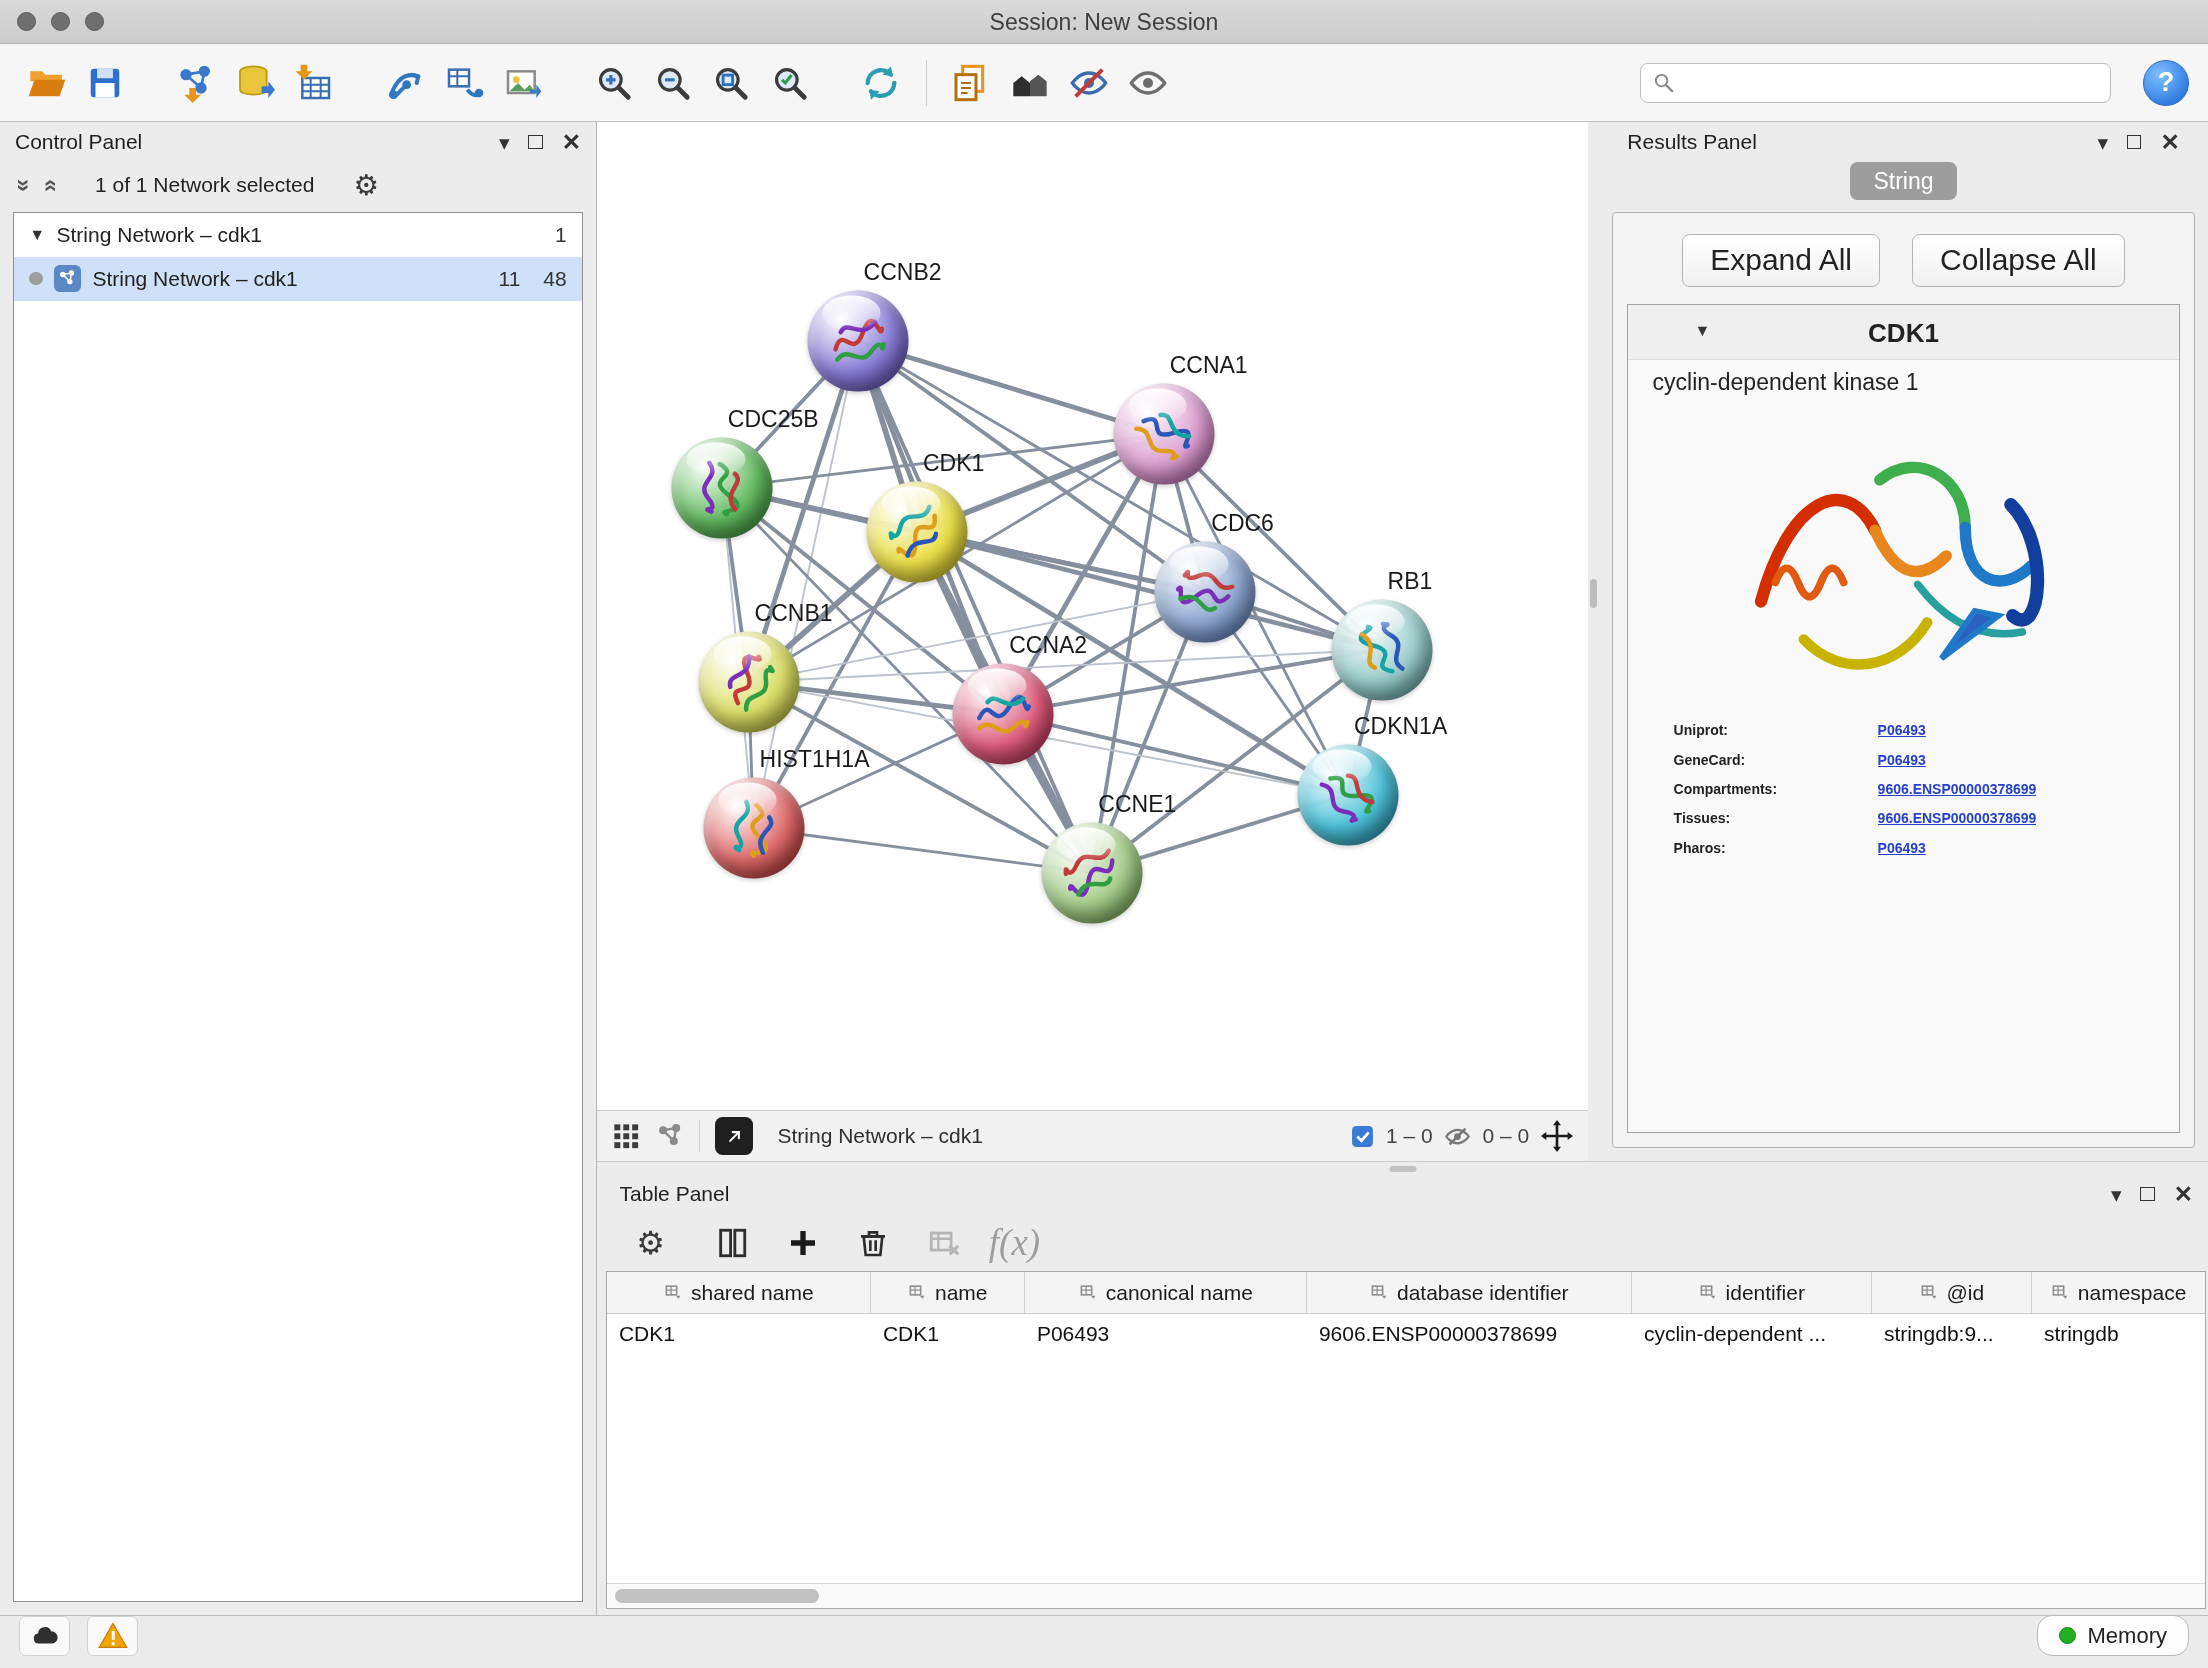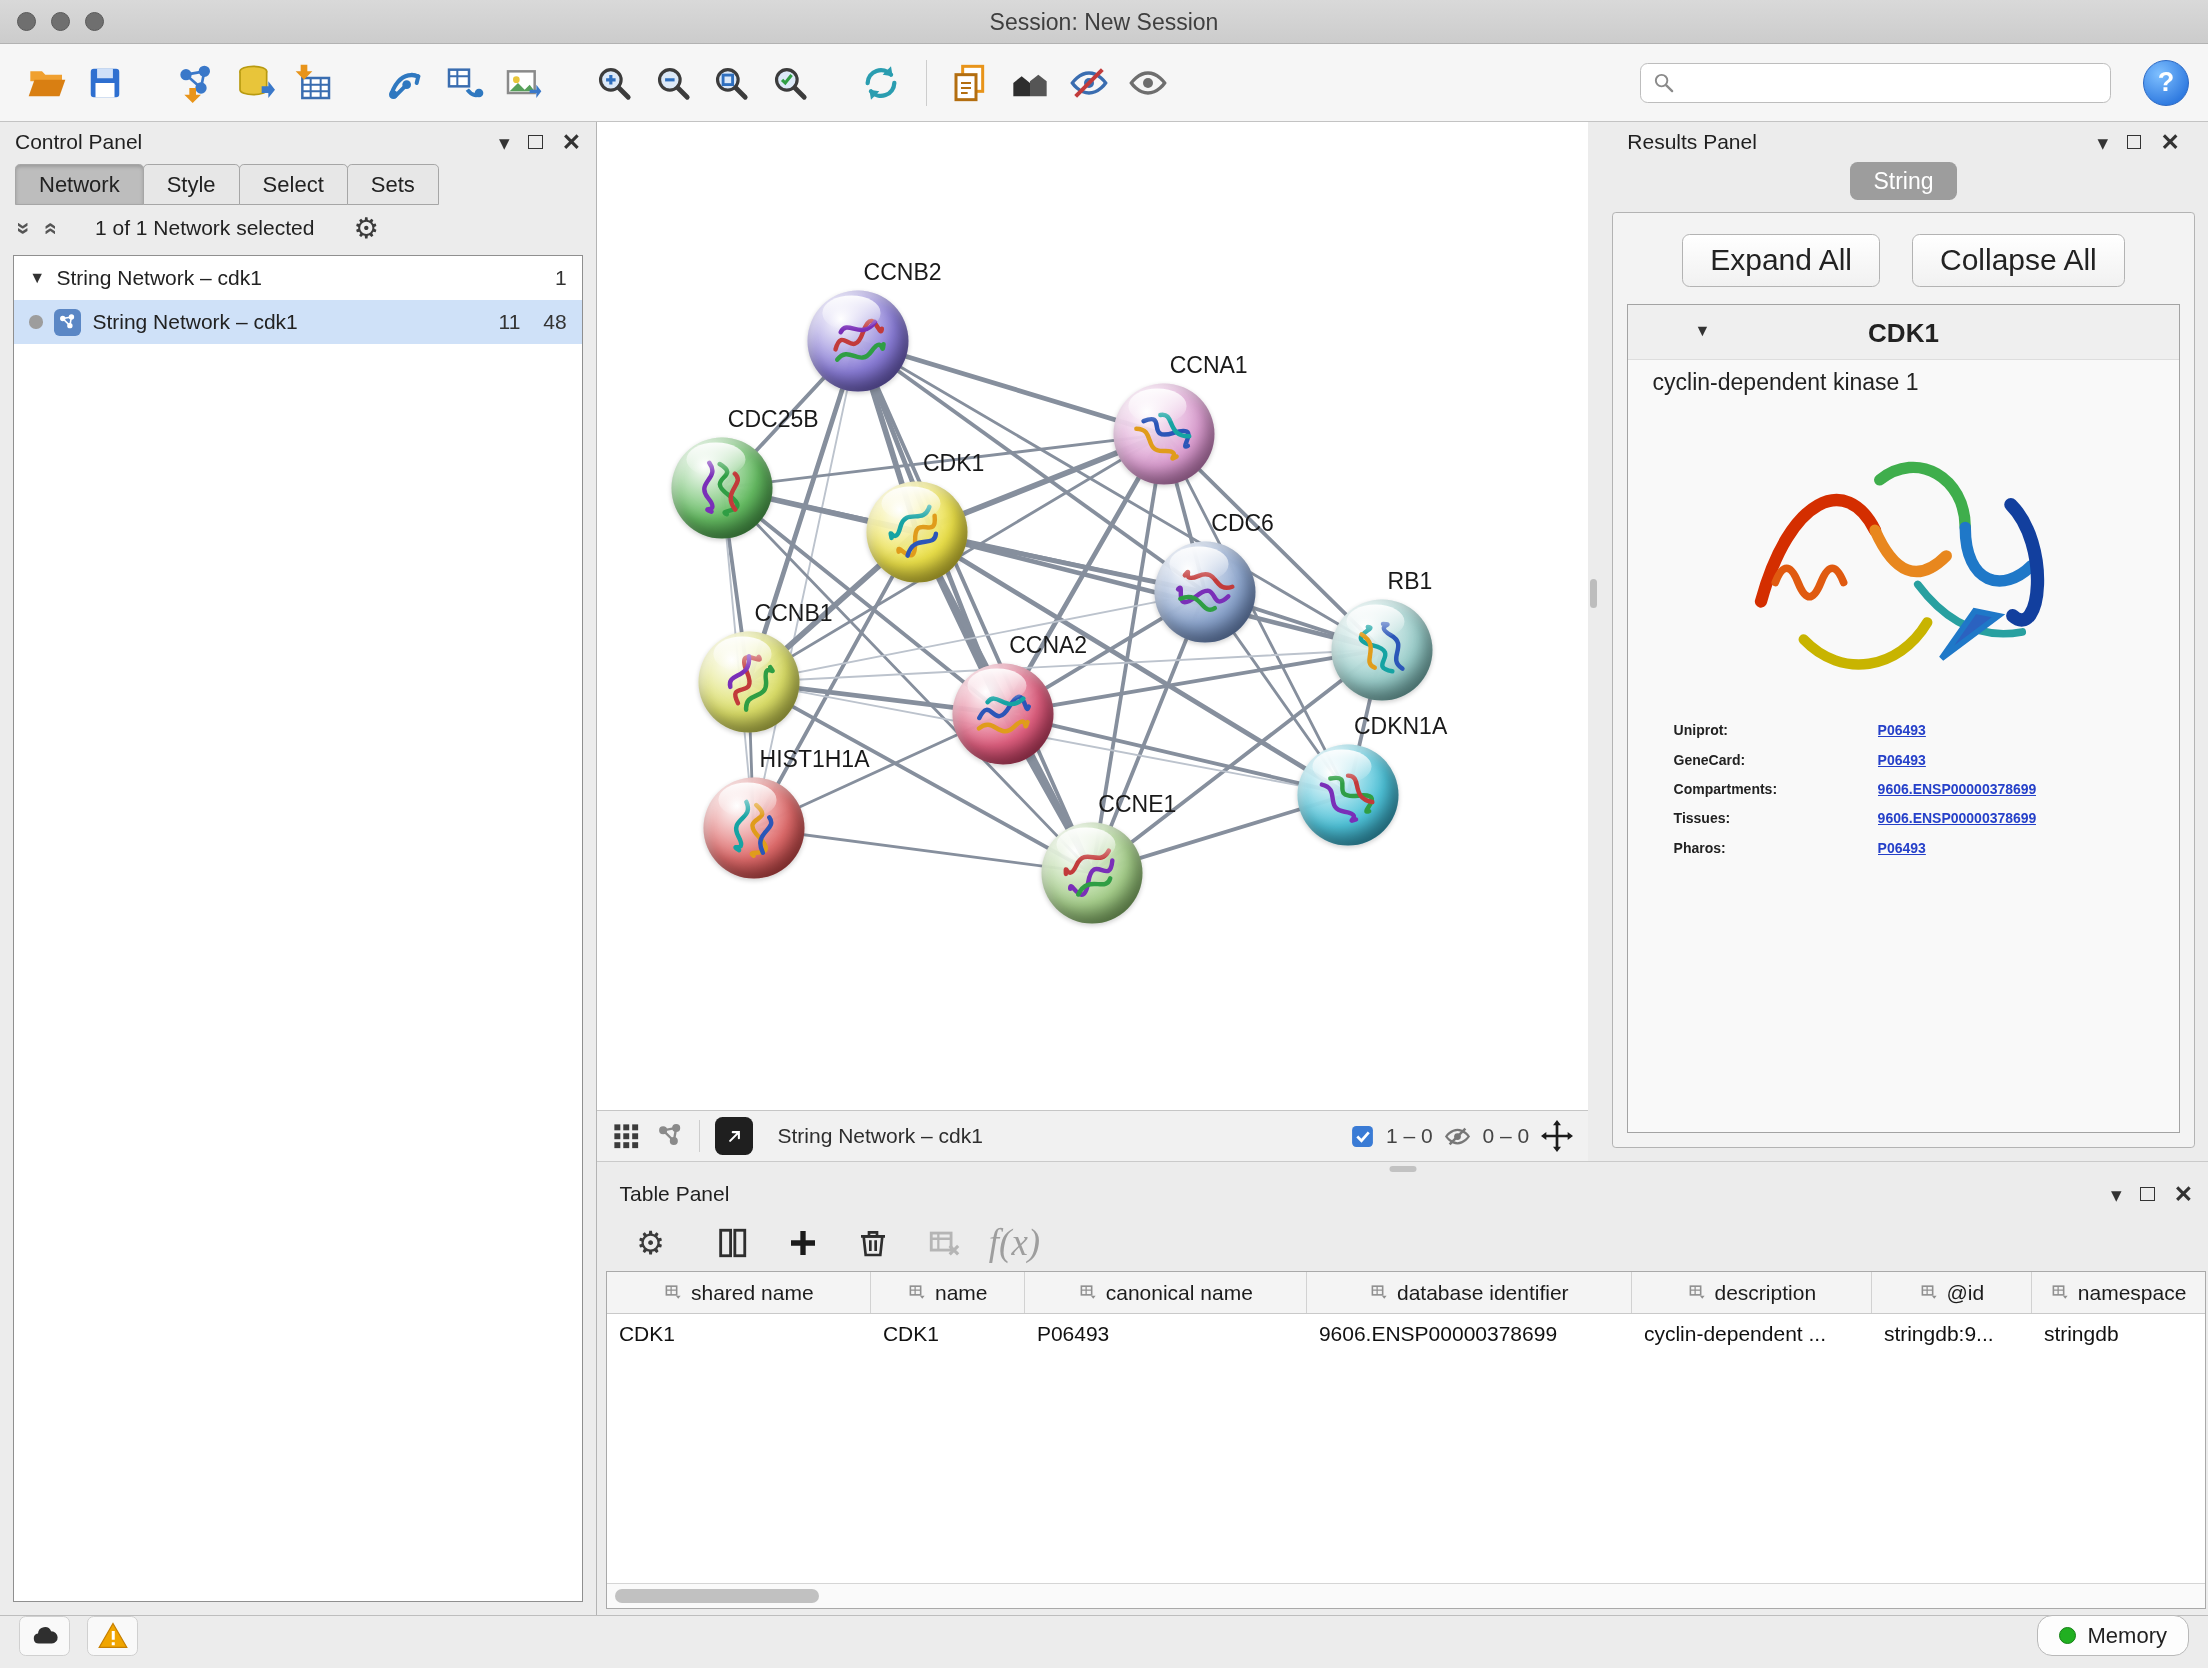--- a/index.html
+++ b/index.html
@@ -315,26 +315,20 @@
   <div class="main">
 
     <aside class="control-panel">
       <div class="panel-head">
         <span>Control Panel</span>
         <span class="ph-icons">
           <span class="ph-caret">▾</span>
           <span class="ph-box"></span>
           <span class="ph-close">✕</span>
         </span>
-      </div>
-      <div class="cp-tabs">
-        <span class="cp-tab active">Network</span>
-        <span class="cp-tab">Style</span>
-        <span class="cp-tab">Select</span>
-        <span class="cp-tab">Sets</span>
       </div>
       <div class="cp-summary">
         <span class="chev">»</span>
         <span class="chev" style="transform:rotate(-90deg)">»</span>
         <span class="summary-text">1 of 1 Network selected</span>
         <span class="gear" style="margin-right:200px">⚙</span>
       </div>
       <div class="cp-tree">
         <div class="tree-row">
           <span class="tree-caret">▼</span>
@@ -729,21 +723,21 @@
                   <path d="M15 16l3 4 3-4z" fill="#8f8f8f"></path>
                 </svg>
                 <span>database identifier</span>
               </span>
             <span class="th c4">
                 <svg width="19" height="19" viewBox="0 0 24 24">
                   <rect x="3" y="4" width="13" height="11" fill="none" stroke="#8f8f8f" stroke-width="2"></rect>
                   <path d="M3 9h13M9 4v11" stroke="#8f8f8f" stroke-width="1.6"></path>
                   <path d="M15 16l3 4 3-4z" fill="#8f8f8f"></path>
                 </svg>
-                <span>description</span>
+                <span>identifier</span>
               </span>
             <span class="th c5">
                 <svg width="19" height="19" viewBox="0 0 24 24">
                   <rect x="3" y="4" width="13" height="11" fill="none" stroke="#8f8f8f" stroke-width="2"></rect>
                   <path d="M3 9h13M9 4v11" stroke="#8f8f8f" stroke-width="1.6"></path>
                   <path d="M15 16l3 4 3-4z" fill="#8f8f8f"></path>
                 </svg>
                 <span>@id</span>
               </span>
             <span class="th c6">

